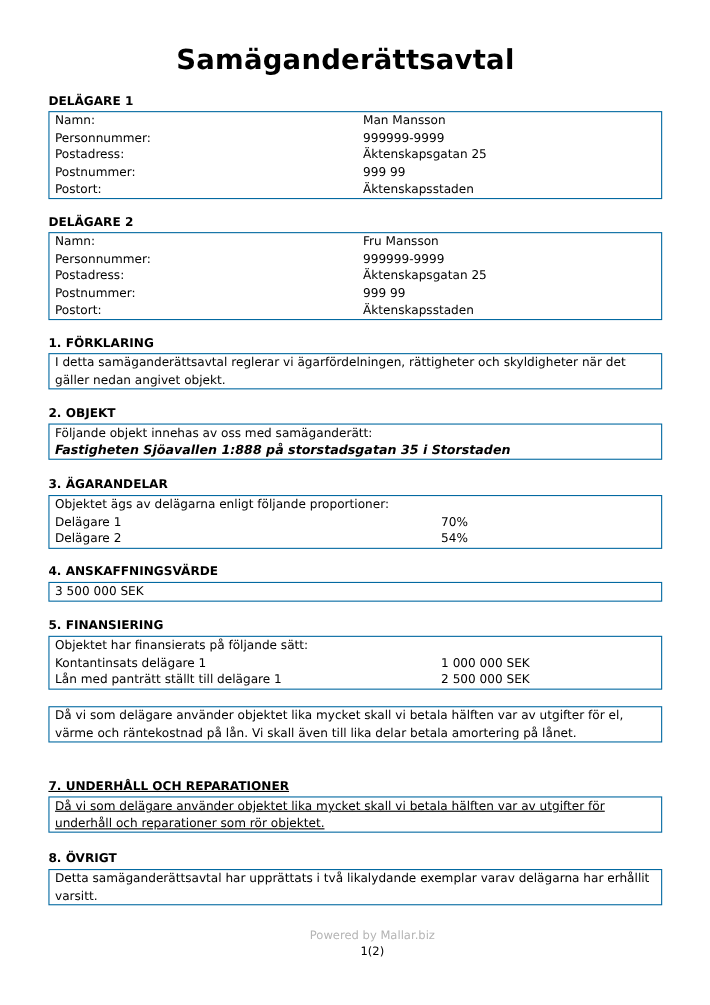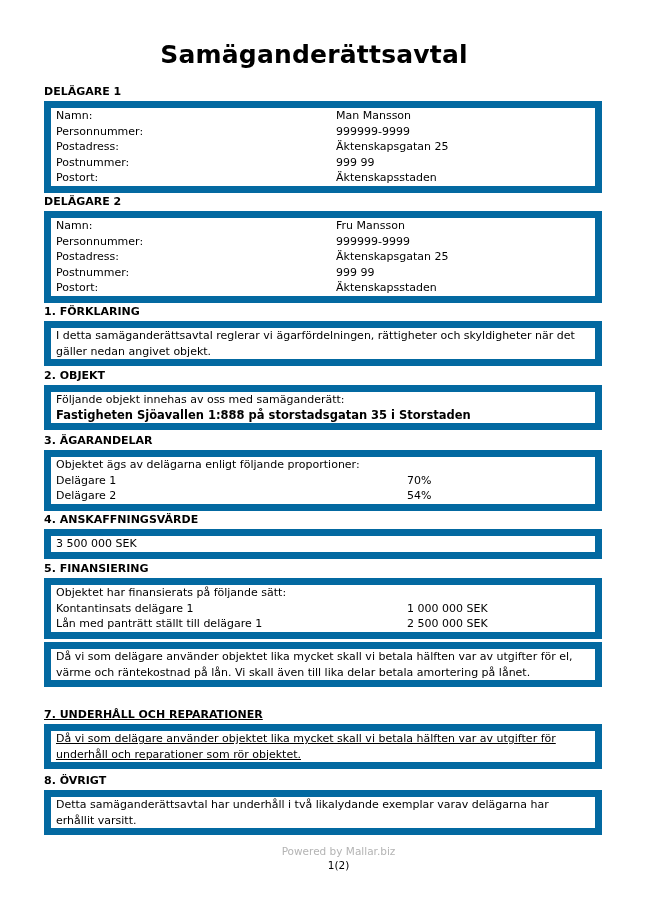--- a/index.html
+++ b/index.html
@@ -11,28 +11,28 @@
     position: absolute; left: 0; top: 40px; width: 628px; text-align: center;
     font-family: "DejaVu Sans", sans-serif; font-weight: bold; font-size: 25px;
     letter-spacing: 0.2px; color: #000;
   }
   .section { position: absolute; left: 44px; width: 490px; }
   .heading {
     font-family: "DejaVu Sans", sans-serif; font-weight: bold; font-size: 11px;
     height: 15px; line-height: 15px; margin-bottom: 2px;
   }
   .box {
-    border: 7px solid #0369a1; box-sizing: border-box; width: 558px;
+    border: 1px solid #0369a1; box-sizing: border-box; width: 558px;
     padding: 0 5px; font-size: 11px; line-height: 15.5px;
   }
   .row { display: flex; height: 15.5px; white-space: nowrap; }
   .c1 { width: 280px; }
   .c1w { width: 351px; }
   .text { white-space: normal; }
-  .bold { font-weight: bold; font-size: 11.5px; }
+  .bold { font-weight: bold; font-size: 11.5px; font-style: italic; }
   .footer {
     position: absolute; left: 16px; width: 645px; text-align: center; font-size: 10.5px;
   }
   .powered { top: 845px; color: #b4b4b4; }
   .pagenum { top: 859px; color: #000; }
 </style>
 </head>
 <body>
 
 <div class="title">Samäganderättsavtal</div>
@@ -143,17 +143,17 @@
   <div class="box text">Då vi som delägare använder objektet lika mycket skall vi betala hälften var av utgifter för el, värme och räntekostnad på lån. Vi skall även till lika delar betala amortering på lånet.</div>
 </div>
 
 <div class="section" style="top:707px;text-decoration:underline;">
   <div class="heading">7. UNDERHÅLL OCH REPARATIONER</div>
   <div class="box text">Då vi som delägare använder objektet lika mycket skall vi betala hälften var av utgifter för underhåll och reparationer som rör objektet.</div>
 </div>
 
 <div class="section" style="top:773px;">
   <div class="heading">8. ÖVRIGT</div>
-  <div class="box text">Detta samäganderättsavtal har underhåll i två likalydande exemplar varav delägarna har erhållit varsitt.</div>
+  <div class="box text">Detta samäganderättsavtal har upprättats i två likalydande exemplar varav delägarna har erhållit varsitt.</div>
 </div>
 
 <div class="footer powered">Powered by Mallar.biz</div>
 <div class="footer pagenum">1(2)</div>
 
 </body></html>

